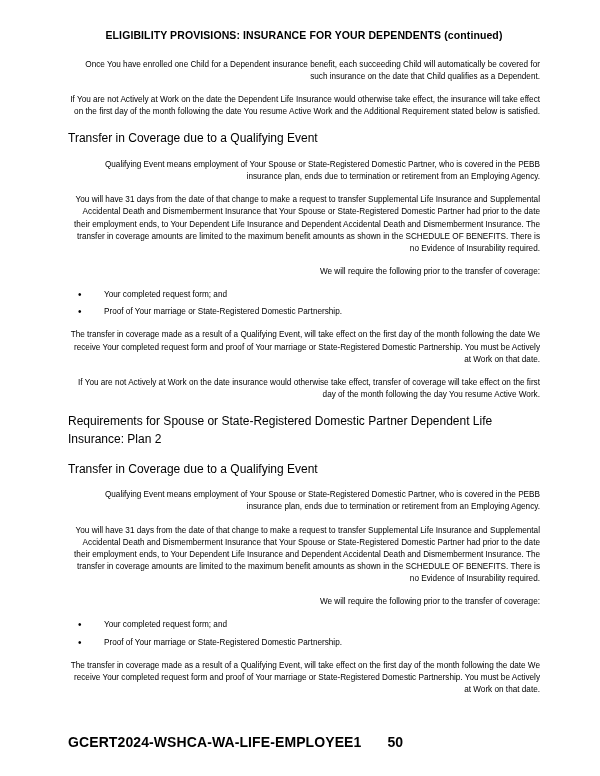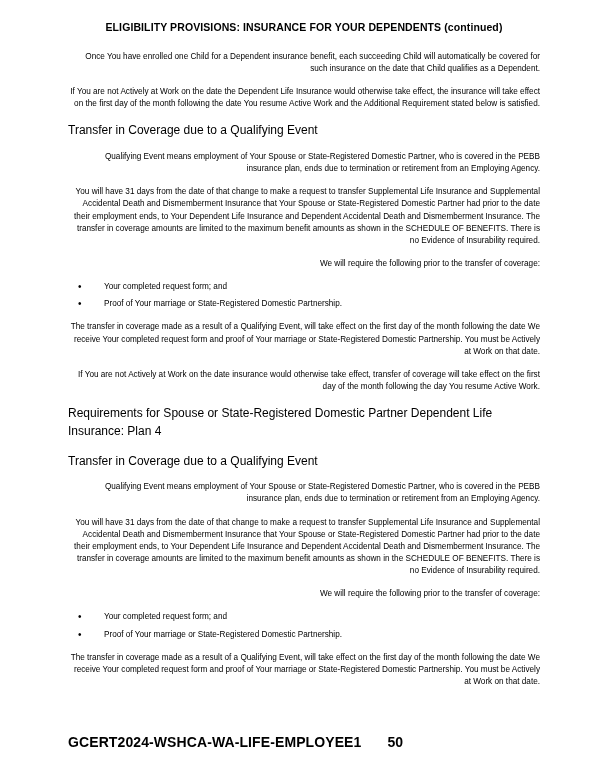--- a/index.html
+++ b/index.html
@@ -11,21 +11,21 @@
     height: 776px;
     background: #ffffff;
     font-family: "Liberation Sans", sans-serif;
     color: #000000;
   }
   .page {
     position: relative;
     width: 600px;
     height: 776px;
     box-sizing: border-box;
-    padding: 16px 60px 0 68px;
+    padding: 24px 60px 0 68px;
   }
   .doc-title {
     font-size: 10.5px;
     font-weight: bold;
     text-align: center;
     letter-spacing: 0.1px;
     margin: 5px 0 16px 0;
     line-height: 1.3;
   }
   p.body-text {
@@ -96,21 +96,21 @@
 
   <ul class="bullets">
     <li><span class="bullet-dot">•</span><span>Your completed request form; and</span></li>
     <li><span class="bullet-dot">•</span><span>Proof of Your marriage or State-Registered Domestic Partnership.</span></li>
   </ul>
 
   <p class="body-text">The transfer in coverage made as a result of a Qualifying Event, will take effect on the first day of the month following the date We receive Your completed request form and proof of Your marriage or State-Registered Domestic Partnership.  You must be Actively at Work on that date.</p>
 
   <p class="body-text">If You are not Actively at Work on the date insurance would otherwise take effect, transfer of coverage will take effect on the first day of the month following the day You resume Active Work.</p>
 
-  <p class="heading">Requirements for Spouse or State-Registered Domestic Partner Dependent Life Insurance: Plan 4</p>
+  <p class="heading">Requirements for Spouse or State-Registered Domestic Partner Dependent Life Insurance: Plan 2</p>
 
 
   <p class="heading">Transfer in Coverage due to a Qualifying Event</p>
 
   <p class="body-text"><span class="lead-bold">Qualifying Event</span><span> means employment of Your Spouse or State-Registered Domestic Partner, who is covered in the PEBB insurance plan, ends due to termination or retirement from an Employing Agency.</span></p>
 
   <p class="body-text">You will have 31 days from the date of that change to make a request to transfer Supplemental Life Insurance and Supplemental Accidental Death and Dismemberment Insurance that Your Spouse or State-Registered Domestic Partner had prior to the date their employment ends, to Your Dependent Life Insurance and Dependent Accidental Death and Dismemberment Insurance.  The transfer in coverage amounts are limited to the maximum benefit amounts as shown in the SCHEDULE OF BENEFITS.  There is no Evidence of Insurability required.</p>
 
   <p class="body-text">We will require the following prior to the transfer of coverage:</p>
 

